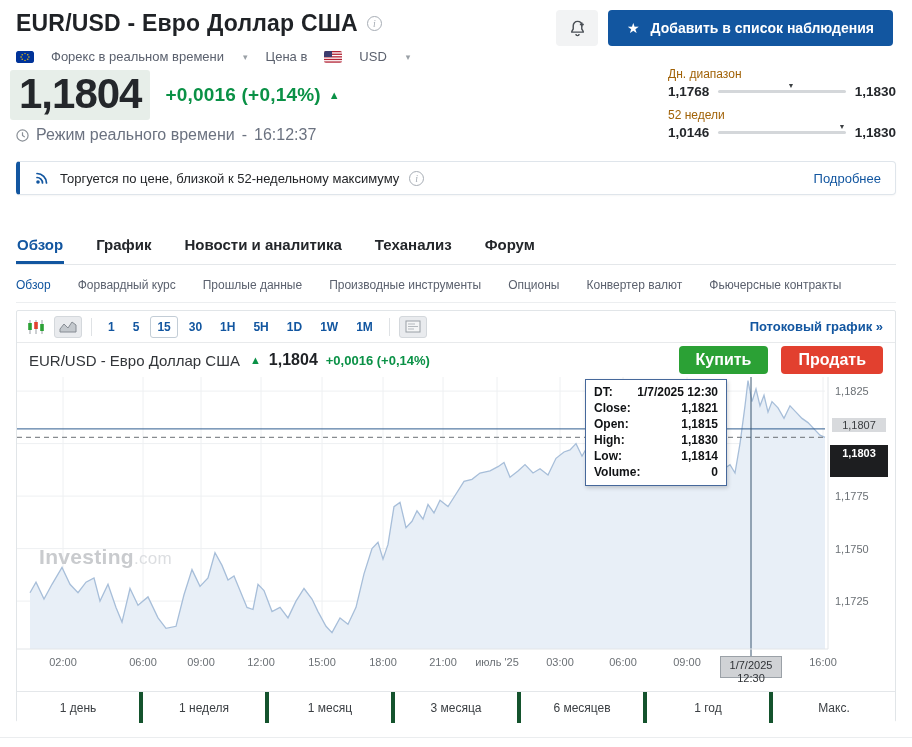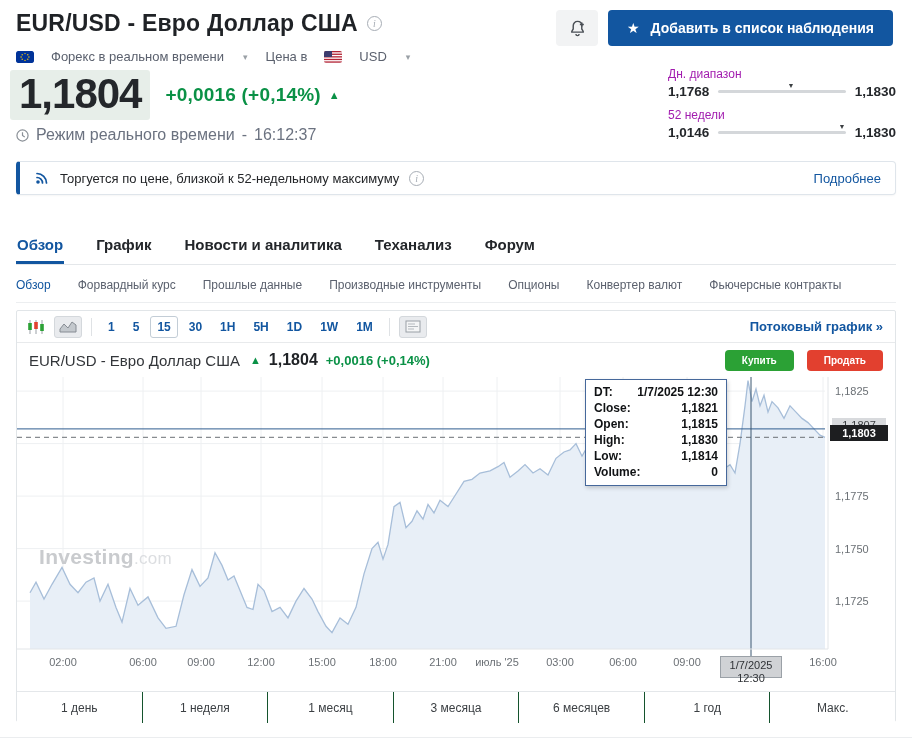--- a/index.html
+++ b/index.html
@@ -29,21 +29,21 @@
   .price-row { position:absolute; left:10px; top:70px; display:flex; align-items:center; }
   .big-price { font-size:42px; font-weight:bold; color:#24272b; background:#e7eee9; padding:1px 9px 3px;
     border-radius:3px; line-height:46px; letter-spacing:-1px; }
   .change-wrap { display:flex; align-items:center; margin-left:15px; gap:8px; color:#0a9146; }
   .change-txt { font-size:19px; font-weight:bold; letter-spacing:.2px; }
   .up-tri { font-size:11px; }
   .realtime { position:absolute; left:16px; top:126px; display:flex; align-items:center; gap:7px;
     font-size:16px; color:#6b7280; }
   
   .ranges { position:absolute; right:16px; top:67px; width:228px; }
-  .range-label { font-size:12px; color:#a21caf; margin-bottom:3px; }
+  .range-label { font-size:12px; color:#a16207; margin-bottom:3px; }
   .range-row { display:flex; align-items:center; gap:9px; font-weight:bold; color:#24272b;
     font-size:13.5px; margin-bottom:9px; }
   .range-bar { flex:1; height:3px; background:#d4d7da; border-radius:2px; position:relative; }
   .range-marker { position:absolute; top:-8px; transform:translateX(-50%); font-size:7px; color:#3c4043; }
   
   .banner { position:absolute; left:16px; right:16px; top:161px; height:34px; background:#fff;
     border:1px solid #dfe5eb; border-left:4px solid #1256a0; border-radius:4px;
     display:flex; align-items:center; padding:0 14px; gap:10px; font-size:13px; color:#232528;
     box-shadow:0 1px 2px rgba(0,0,0,.04); }
   .banner-link { margin-left:auto; color:#1256a0; font-size:13px; text-decoration:none; cursor:pointer; }
@@ -71,46 +71,46 @@
     border:1px solid transparent; border-radius:3px; }
   .interval.active { border-color:#c3cdd6; }
   .stream-link { position:absolute; right:12px; color:#1256a0; font-size:13px; font-weight:bold;
     cursor:pointer; text-decoration:none; }
   .chart-head { height:34px; display:flex; align-items:center; padding:0 12px; gap:8px;
     font-size:15px; color:#33363a; }
   .ch-arrow { color:#0a9146; font-size:11px; margin-left:2px; }
   .ch-price { font-weight:bold; color:#1f2226; font-size:16px; }
   .ch-change { color:#0a9146; font-size:13px; font-weight:bold; }
   .trade-btns { margin-left:auto; display:flex; gap:13px; }
-  .btn-buy, .btn-sell { border:none; border-radius:4px; color:#fff; font-weight:bold; font-size:10px;
+  .btn-buy, .btn-sell { border:none; border-radius:4px; color:#fff; font-weight:bold; font-size:16px;
     padding:5px 17px; cursor:pointer; font-family:inherit; }
   .btn-buy { background:#2ba135; }
   .btn-sell { background:#e2402f; }
   
   .plot { position:absolute; left:0; top:66px; width:878px; height:314px; }
   .plot svg { position:absolute; left:0; top:0; }
   svg text { font-family:"Liberation Sans","DejaVu Sans",sans-serif; font-size:11px; fill:#6b7075; }
   .watermark { position:absolute; left:22px; top:168px; font-size:21px; font-weight:bold;
     color:#c9cbce; letter-spacing:.3px; }
   .watermark .suffix { font-size:17px; color:#dcdee1; font-weight:normal; }
   .tooltip { position:absolute; left:568px; top:2px; width:142px; background:#fff;
     border:1px solid #46689b; padding:4px 8px 5px; box-shadow:1px 2px 4px rgba(0,0,0,.18); }
   .tt-row { display:flex; justify-content:space-between; font-size:12px; font-weight:bold;
     color:#101214; line-height:16px; }
   .badge-gray { position:absolute; left:815px; top:41px; width:54px; height:14px; line-height:14px;
     background:#d8dadd; color:#3a3d40; font-size:11px; text-align:center; }
-  .badge-black { position:absolute; left:813px; top:48px; width:58px; height:16px; line-height:16px;
+  .badge-black { position:absolute; left:813px; top:68px; width:58px; height:32px; line-height:16px;
     background:#1d1e20; color:#fff; font-size:11px; font-weight:bold; text-align:center; z-index:2; }
   .cross-badge { position:absolute; left:703px; top:279px; width:62px; height:22px;
     background:#d0d2d5; border:1px solid #9ba1a7; font-size:11px; color:#2f3236; text-align:center;
     line-height:13px; padding-top:2px; }
   .periods { position:absolute; left:0; top:380px; width:878px; height:32px;
     border-top:1px solid #e4e7ea; display:flex; background:#fff; }
   .period { flex:1; display:flex; align-items:center; justify-content:center; font-size:12px;
-    color:#3c4044; border-right:1px solid #14532d; cursor:pointer; }
+    color:#3c4044; border-right:4px solid #14532d; cursor:pointer; }
   .period:last-child { border-right:none; }
   .bottom-line { position:absolute; left:0; top:737px; width:912px; height:1px; background:#ebedef; }
 </style>
 </head>
 <body>
 
 <div class="page">
 
   <div class="title-row">
     <div class="page-title">EUR/USD - Евро Доллар США</div>

